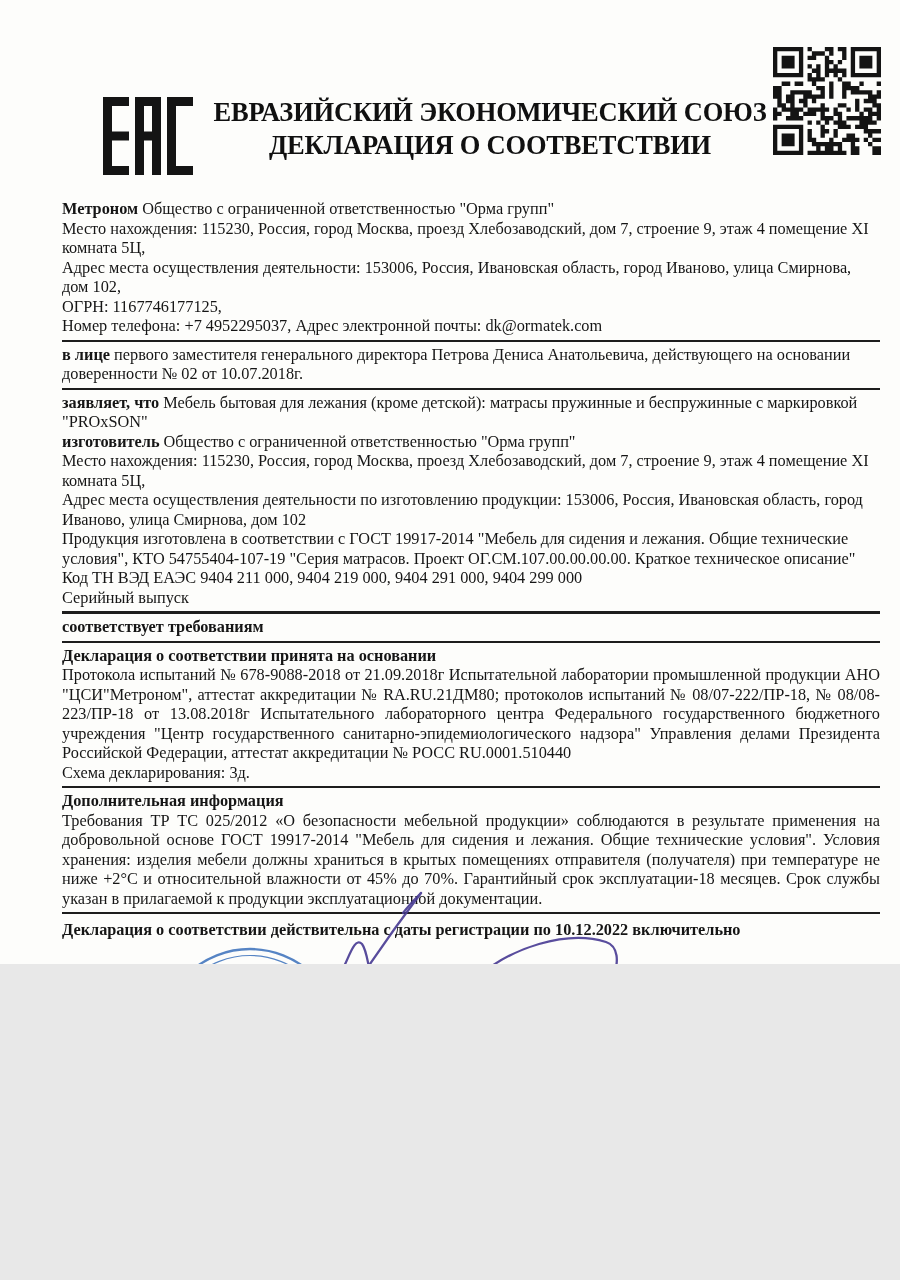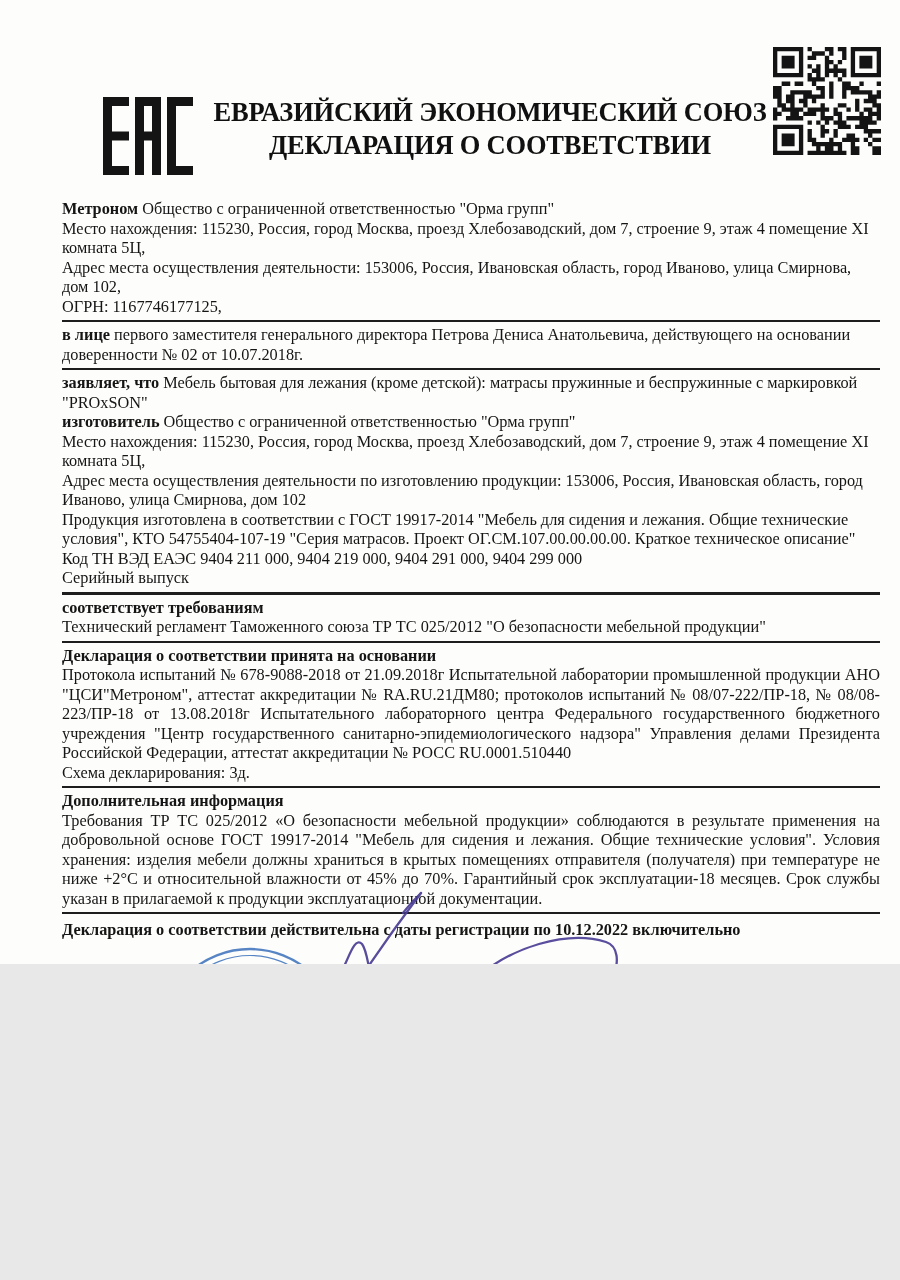--- a/index.html
+++ b/index.html
@@ -72,20 +72,21 @@
       </svg>
   </div>
 
   <div class="doc">
 
     <div class="sec">
       <p><span class="lead">Метроном</span><span> Общество с ограниченной ответственностью "Орма групп"</span></p>
       <p>Место нахождения: 115230, Россия, город Москва, проезд Хлебозаводский, дом 7, строение 9, этаж 4 помещение XI комната 5Ц,</p>
       <p>Адрес места осуществления деятельности: 153006, Россия, Ивановская область, город Иваново, улица Смирнова, дом 102,</p>
       <p>ОГРН: 1167746177125,</p>
+      <p>Номер телефона: +7 4952295037, Адрес электронной почты: dk@ormatek.com</p>
     </div>
     <div class="hr"></div>
 
     <div class="sec">
       <p><span class="lead">в лице</span><span> первого заместителя генерального директора Петрова Дениса Анатольевича, действующего на основании доверенности № 02 от 10.07.2018г.</span></p>
     </div>
     <div class="hr"></div>
 
     <div class="sec">
       <p><span class="lead">заявляет, что</span><span> Мебель бытовая для лежания (кроме детской): матрасы пружинные и беспружинные с маркировкой "PROxSON"</span></p>
@@ -93,21 +94,20 @@
       <p>Место нахождения: 115230, Россия, город Москва, проезд Хлебозаводский, дом 7, строение 9, этаж 4 помещение XI комната 5Ц,</p>
       <p>Адрес места осуществления деятельности по изготовлению продукции: 153006, Россия, Ивановская область, город Иваново, улица Смирнова, дом 102</p>
       <p>Продукция изготовлена в соответствии с ГОСТ 19917-2014 "Мебель для сидения и лежания. Общие технические условия", КТО 54755404-107-19 "Серия матрасов. Проект ОГ.СМ.107.00.00.00.00. Краткое техническое описание"</p>
       <p>Код ТН ВЭД ЕАЭС 9404 211 000, 9404 219 000, 9404 291 000, 9404 299 000</p>
       <p>Серийный выпуск</p>
     </div>
     <div class="hr thick"></div>
 
     <div class="sec">
       <p class="heading">соответствует требованиям</p>
-      <p class="just">Технический регламент Таможенного союза ТР ТС 025/2012 "О безопасности мебельной продукции"</p>
     </div>
     <div class="hr"></div>
 
     <div class="sec">
       <p class="heading">Декларация о соответствии принята на основании</p>
       <p class="just">Протокола испытаний № 678-9088-2018 от 21.09.2018г Испытательной лаборатории промышленной продукции АНО "ЦСИ"Метроном", аттестат аккредитации № RA.RU.21ДМ80; протоколов испытаний № 08/07-222/ПР-18, № 08/08-223/ПР-18 от 13.08.2018г Испытательного лабораторного центра Федерального государственного бюджетного учреждения "Центр государственного санитарно-эпидемиологического надзора" Управления делами Президента Российской Федерации, аттестат аккредитации № РОСС RU.0001.510440</p>
       <p>Схема декларирования: 3д.</p>
     </div>
     <div class="hr"></div>
 

